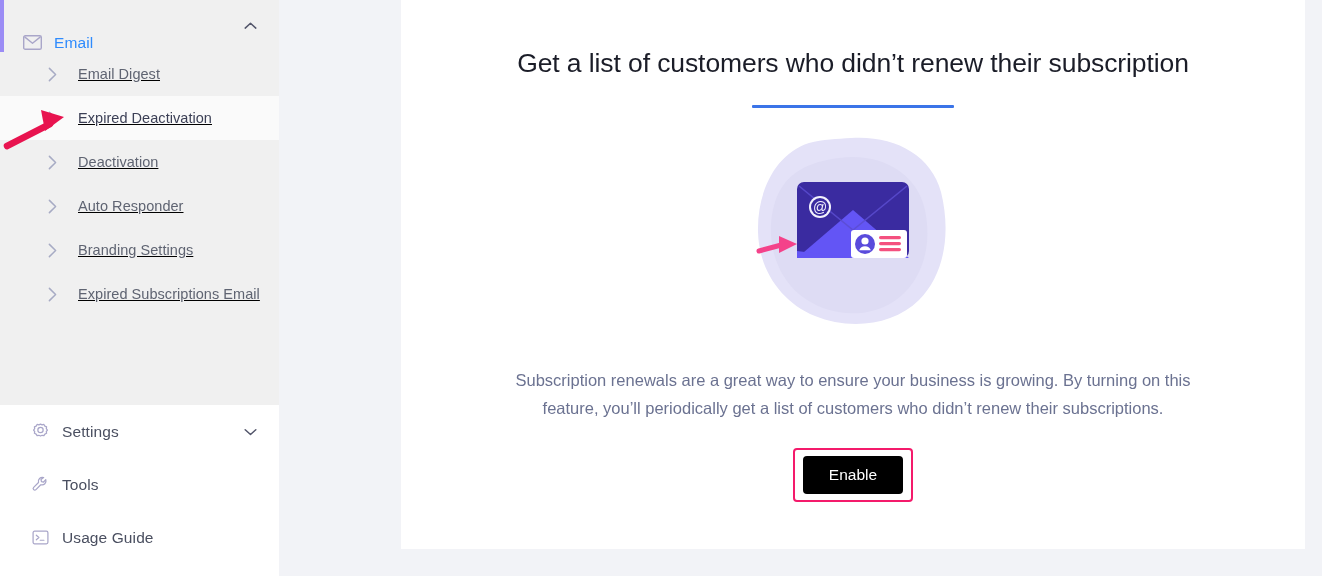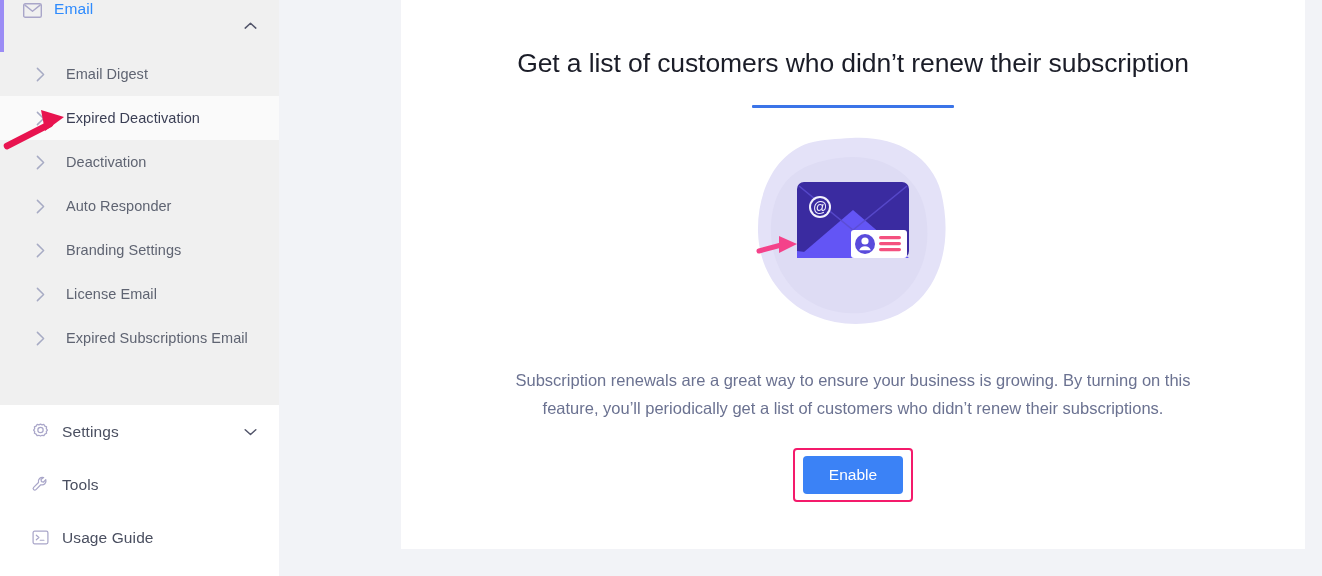--- a/index.html
+++ b/index.html
@@ -23,21 +23,21 @@
     width: 279px;
     height: 576px;
     background: #f0f0f0;
     overflow: hidden;
   }
 
   .nav-group-header {
     position: relative;
     height: 52px;
     display: flex;
-    align-items: flex-start;
+    align-items: flex-end;
     padding-left: 22px;
     cursor: pointer;
   }
   .nav-group-header .accent-bar {
     position: absolute;
     left: 0; top: 0;
     width: 4px; height: 100%;
     background: #9b8cf5;
   }
   .nav-group-header .grp-icon {
@@ -55,23 +55,24 @@
     position: absolute;
     right: 22px; top: 50%;
     transform: translateY(-50%);
     display: flex; align-items: center;
   }
 
   .subitem {
     height: 44px;
     display: flex;
     align-items: center;
-    padding-left: 36px;
+    padding-left: 48px;
     cursor: pointer;
     position: relative;
+    text-decoration: underline;
   }
   .subitem .sub-chevron {
     width: 12px;
     margin-right: 18px;
     display: flex; align-items: center;
     flex: 0 0 auto;
   }
   .subitem .sub-label {
     font-size: 14.5px;
     color: #5f6472;
@@ -169,21 +170,21 @@
     justify-content: center;
   }
   #enable-highlight {
     border: 2.5px solid #f41a6b;
     border-radius: 4px;
     padding: 6px 8px;
     background: #ffffff;
     display: inline-flex;
   }
   #enable-button {
-    background: #3b82f6;
+    background: #000000;
     color: #ffffff;
     border: none;
     border-radius: 4px;
     font-size: 15.5px;
     font-family: "Liberation Sans", sans-serif;
     padding: 9px 26px;
     cursor: pointer;
     line-height: 20px;
   }
 
@@ -254,28 +255,20 @@
 
   <div class="subitem">
     <span class="sub-chevron">
       <svg width="10" height="15" viewBox="0 0 10 15">
           <path d="M1.4 1.4 L7.6 7.5 L1.4 13.6" fill="none" stroke="#a7abc4" stroke-width="1.5" stroke-linecap="round" stroke-linejoin="round"></path>
         </svg>
     </span>
     <span class="sub-label">Branding Settings</span>
   </div>
 
-  <div class="subitem">
-    <span class="sub-chevron">
-      <svg width="10" height="15" viewBox="0 0 10 15">
-          <path d="M1.4 1.4 L7.6 7.5 L1.4 13.6" fill="none" stroke="#a7abc4" stroke-width="1.5" stroke-linecap="round" stroke-linejoin="round"></path>
-        </svg>
-    </span>
-    <span class="sub-label">License Email</span>
-  </div>
 
 
   <div class="subitem">
     <span class="sub-chevron">
       <svg width="10" height="15" viewBox="0 0 10 15">
           <path d="M1.4 1.4 L7.6 7.5 L1.4 13.6" fill="none" stroke="#a7abc4" stroke-width="1.5" stroke-linecap="round" stroke-linejoin="round"></path>
         </svg>
     </span>
     <span class="sub-label">Expired Subscriptions Email</span>
   </div>

